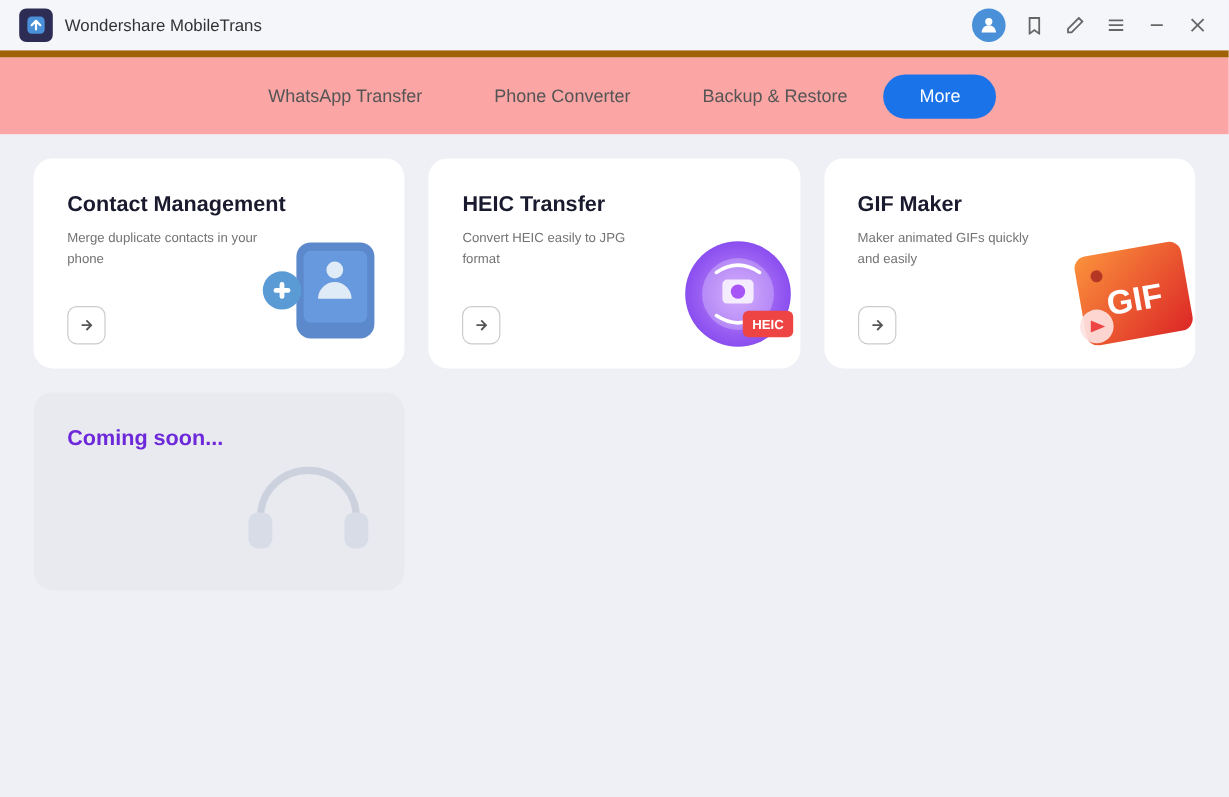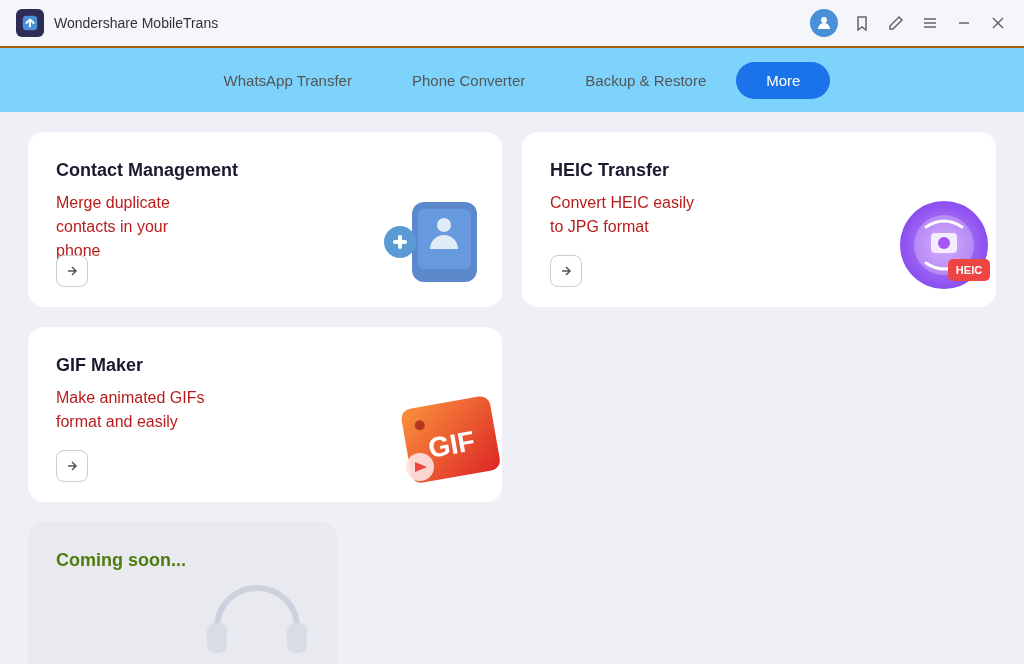--- a/index.html
+++ b/index.html
@@ -18,21 +18,21 @@
       flex-direction: column;
     }
 
     
     .titlebar {
       background: #f5f6fa;
       height: 48px;
       display: flex;
       align-items: center;
       padding: 0 16px;
-      border-bottom: 2px solid #a16207;
+      border-bottom: 6px solid #a16207;
       flex-shrink: 0;
     }
 
     .titlebar-logo {
       width: 28px;
       height: 28px;
       background: #2c2c54;
       border-radius: 6px;
       display: flex;
       align-items: center;
@@ -74,21 +74,21 @@
       width: 28px;
       height: 28px;
       background: #4a90d9;
       border-radius: 50%;
       color: white;
       font-size: 16px;
     }
 
     
     .navbar {
-      background: #7dd3fc;
+      background: #fca5a5;
       height: 64px;
       display: flex;
       align-items: center;
       justify-content: center;
       gap: 0;
       padding: 0 20px;
       flex-shrink: 0;
     }
 
     .nav-tab {
@@ -114,21 +114,21 @@
     
     .main-content {
       flex: 1;
       padding: 20px 28px 28px 28px;
       overflow-y: auto;
       background: #eef0f5;
     }
 
     .cards-grid {
       display: grid;
-      grid-template-columns: 1fr 1fr;
+      grid-template-columns: 1fr 1fr 1fr;
       gap: 20px;
       margin-bottom: 20px;
     }
 
     .card {
       background: white;
       border-radius: 16px;
       padding: 28px 28px 20px 28px;
       position: relative;
       overflow: hidden;
@@ -138,22 +138,22 @@
     }
 
     .card-title {
       font-size: 18px;
       font-weight: 700;
       color: #1a1a2e;
       margin-bottom: 10px;
     }
 
     .card-desc {
-      font-size: 16px;
-      color: #b91c1c;
+      font-size: 11px;
+      color: #737373;
       line-height: 1.5;
       max-width: 160px;
     }
 
     .card-arrow {
       width: 32px;
       height: 32px;
       border: 1.5px solid #ccc;
       border-radius: 8px;
       display: flex;
@@ -198,21 +198,21 @@
       padding: 28px;
       position: relative;
       overflow: hidden;
       min-height: 165px;
       cursor: default;
     }
 
     .coming-soon-text {
       font-size: 18px;
       font-weight: 600;
-      color: #4d7c0f;
+      color: #6d28d9;
     }
 
     .coming-soon-illus {
       position: absolute;
       bottom: 10px;
       right: 20px;
       opacity: 0.5;
     }
   </style>
 </head>
@@ -327,21 +327,21 @@
           <text x="93" y="87" text-anchor="middle" fill="white" font-size="11" font-weight="bold" font-family="Arial">HEIC</text>
 
           <rect x="55" y="46" width="26" height="20" rx="4" fill="white" opacity="0.8"></rect>
           <circle cx="68" cy="56" r="6" fill="#a855f7"></circle>
         </svg>
       </div>
     </div>
 
     <div class="card">
       <div class="card-title">GIF Maker</div>
-      <div class="card-desc">Make animated GIFs format and easily</div>
+      <div class="card-desc">Maker animated GIFs quickly and easily</div>
       <div class="card-arrow">
         <svg width="12" height="12" viewBox="0 0 12 12" fill="none" stroke="#555" stroke-width="1.5">
           <path d="M2 6h8M6 2l4 4-4 4"></path>
         </svg>
       </div>
       <div class="card-illustration gif-illus">
         <svg width="110" height="105" viewBox="0 0 110 105" fill="none" xmlns="http://www.w3.org/2000/svg">
 
           <rect x="15" y="10" width="90" height="75" rx="10" fill="url(#gif-grad)" transform="rotate(-10 60 55)"></rect>
           <defs>

